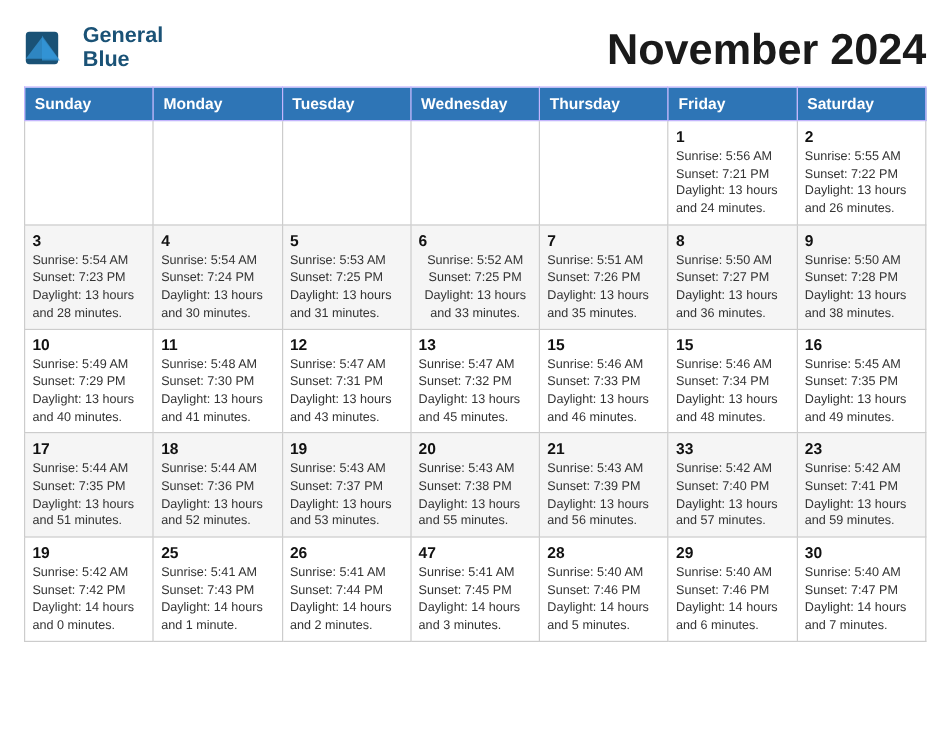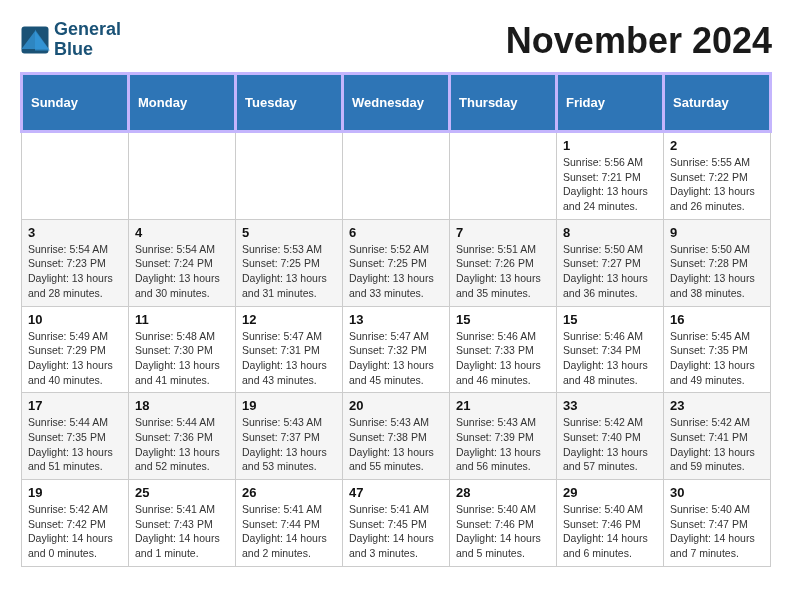--- a/index.html
+++ b/index.html
@@ -12,21 +12,21 @@
     }
     .header-section {
       display: flex;
       justify-content: space-between;
       align-items: flex-start;
       margin-bottom: 10px;
     }
     .logo {
       display: flex;
       align-items: center;
-      gap: 4px;
+      gap: 19px;
     }
     .logo-text {
       font-size: 18px;
       font-weight: bold;
       color: #1a5276;
       line-height: 1.1;
     }
     .logo-text span {
       display: block;
     }
@@ -49,24 +49,24 @@
     }
     table {
       width: 100%;
       border-collapse: collapse;
       table-layout: fixed;
     }
     thead tr th {
       background-color: #2e75b6;
       color: white;
       text-align: left;
-      padding: 20px 8px;
+      padding: 6px 8px;
       font-size: 13px;
       font-weight: bold;
-      border: 3px solid #c4b5fd;
+      border: 1px solid #c4b5fd;
     }
     tbody tr td {
       border: 1px solid #ccc;
       vertical-align: top;
       padding: 5px 6px;
       font-size: 10.5px;
       color: #333;
       height: 85px;
       background: #fff;
     }
@@ -159,21 +159,21 @@
         </td>
         <td>
           <span class="day-number">5</span>
           <div class="day-info" style="white-space: pre-line;">Sunrise: 5:53 AM
 Sunset: 7:25 PM
 Daylight: 13 hours
 and 31 minutes.</div>
         </td>
         <td>
           <span class="day-number">6</span>
-          <div class="day-info" style="white-space: pre-line;">Sunrise: 5:52 AM
+          <div class="day-info" style="white-space: pre-line; text-align: center;">Sunrise: 5:52 AM
 Sunset: 7:25 PM
 Daylight: 13 hours
 and 33 minutes.</div>
         </td>
         <td>
           <span class="day-number">7</span>
           <div class="day-info" style="white-space: pre-line;">Sunrise: 5:51 AM
 Sunset: 7:26 PM
 Daylight: 13 hours
 and 35 minutes.</div>

